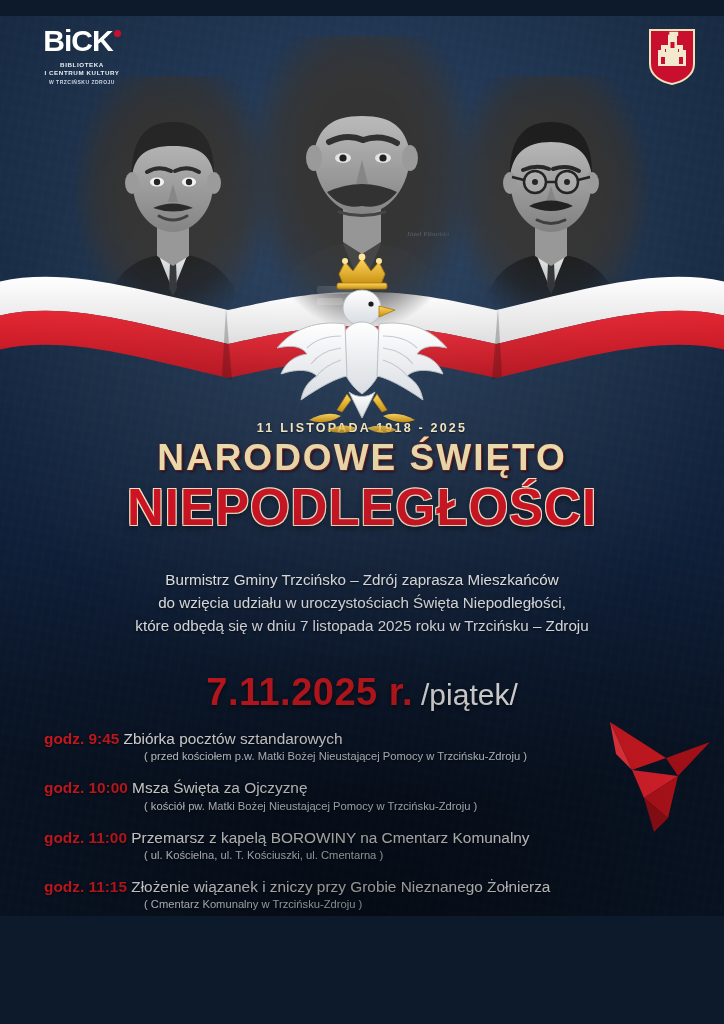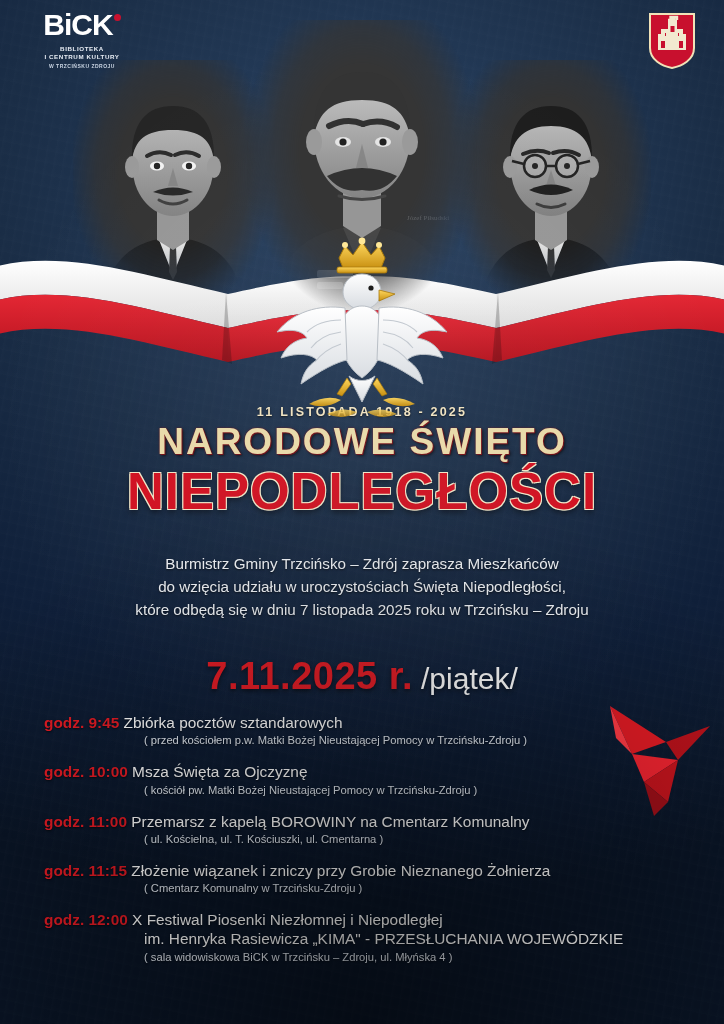--- a/index.html
+++ b/index.html
@@ -6,25 +6,26 @@
     margin: 0;
     padding: 0;
     background: #0c1a2b;
   }
   body {
     font-family: "Liberation Sans", sans-serif;
   }
   .poster {
     position: relative;
     width: 724px;
-    height: 1024px;
+    height: 900px;
     overflow: hidden;
     background:
       radial-gradient(ellipse 120% 70% at 50% 18%, #2a4363 0%, #1b2e47 42%, #10203a 70%, #0a1526 100%);
     color: #ffffff;
+    margin-top: 16px;
   }
   
   .vignette {
     position: absolute;
     inset: 0;
     background:
       radial-gradient(ellipse 85% 60% at 50% 40%, rgba(255,255,255,0.05) 0%, rgba(0,0,0,0) 60%),
       radial-gradient(ellipse 120% 90% at 50% 100%, rgba(0,0,0,0.45) 0%, rgba(0,0,0,0) 60%);
     pointer-events: none;
   }

